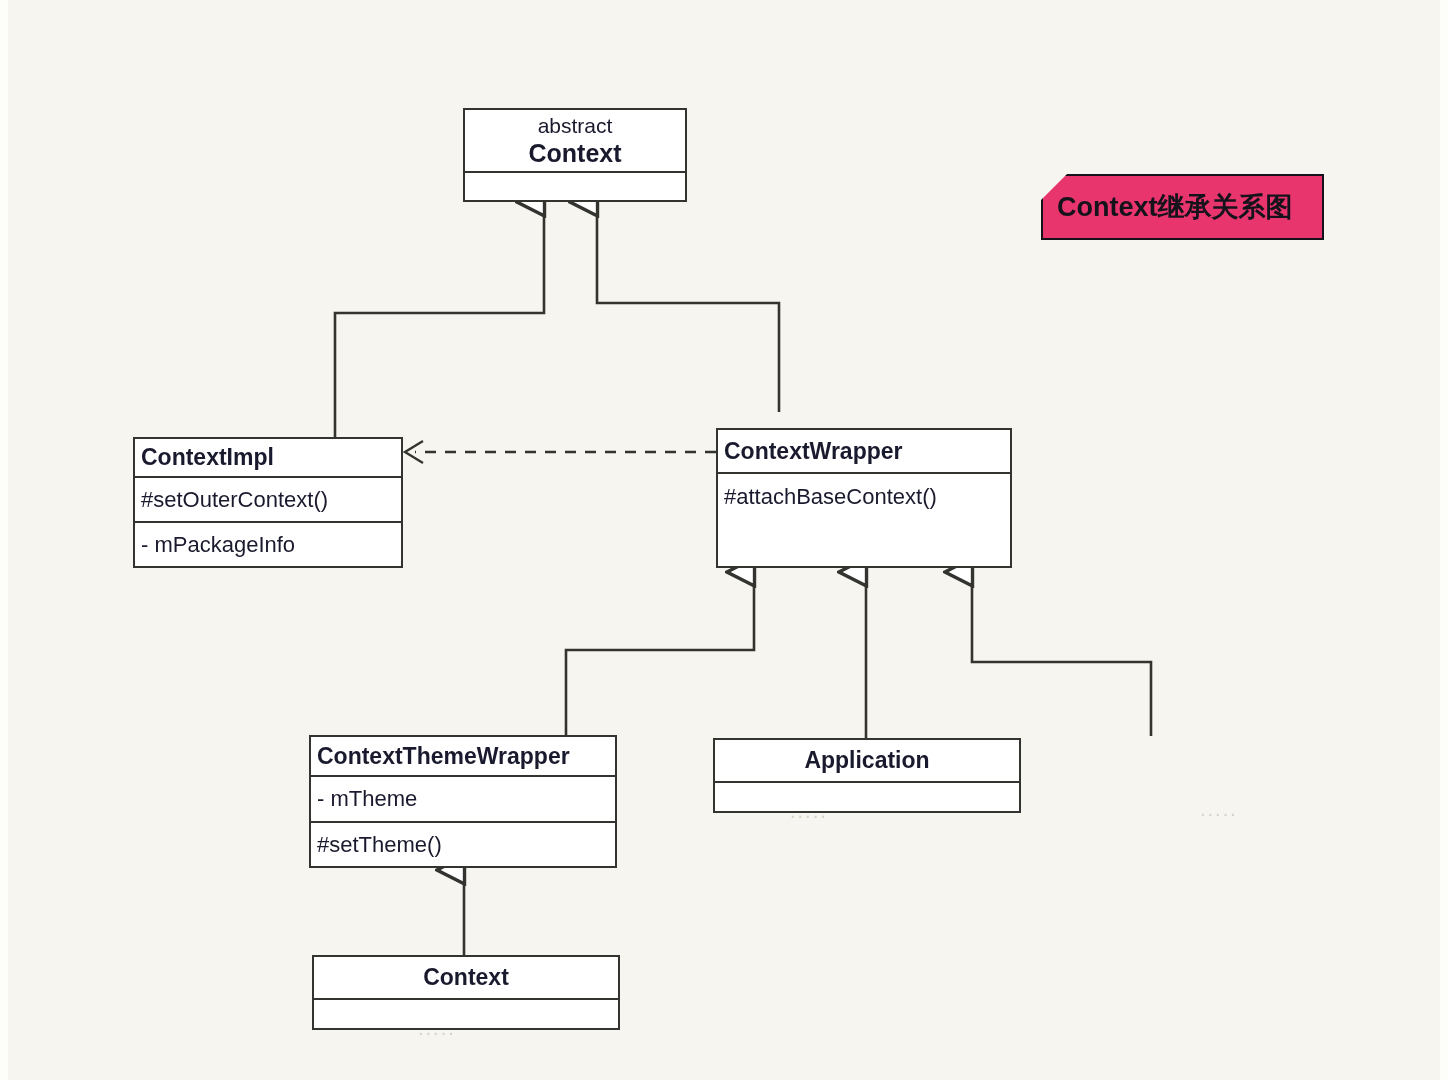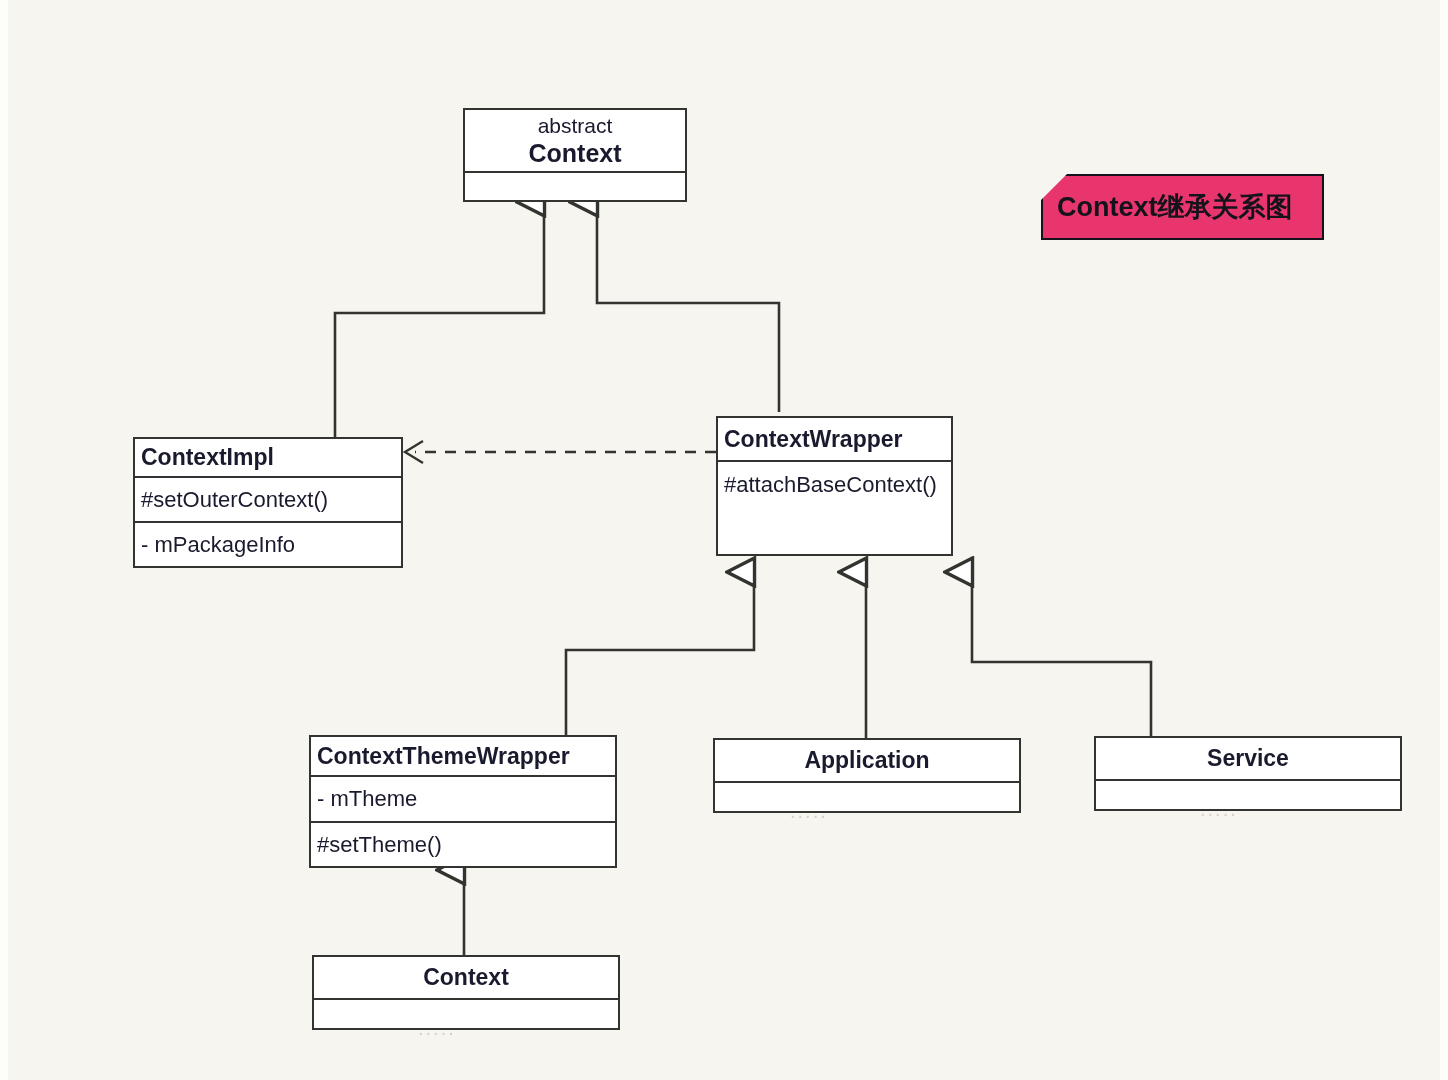--- a/index.html
+++ b/index.html
@@ -192,41 +192,37 @@
     </div>
     <div class="uml-row uml-empty" style="height:30px;"></div>
   </div>
 
   <div class="uml-class" style="left:133px; top:437px; width:270px; height:131px;">
     <div class="uml-row uml-title" style="height:37px;border-radius:8px;">ContextImpl</div>
     <div class="uml-row uml-op" style="height:45px;">#setOuterContext()</div>
     <div class="uml-row uml-attr" style="height:45px;">- mPackageInfo</div>
   </div>
 
-  <div class="uml-class" style="left:716px; top:416px; width:237px; height:140px;">
+  <div class="uml-class" style="left:716px; top:428px; width:296px; height:140px;">
     <div class="uml-row uml-title" style="height:42px;">ContextWrapper</div>
     <div class="uml-row uml-op" style="height:48px;">#attachBaseContext()</div>
   </div>
 
   <div class="uml-class" style="left:309px; top:735px; width:308px; height:133px;">
     <div class="uml-row uml-title" style="height:39px;">ContextThemeWrapper</div>
     <div class="uml-row uml-attr" style="height:46px;">- mTheme</div>
     <div class="uml-row uml-op" style="height:46px;">#setTheme()</div>
   </div>
 
   <div class="uml-class" style="left:713px; top:738px; width:308px; height:75px;">
     <div class="uml-row uml-title center" style="height:41px;">Application</div>
     <div class="uml-row uml-empty" style="height:30px;"></div>
   </div>
   <div class="ghost-dots" style="left:790px; top:800px;">.....</div>
 
-  <div class="uml-class" style="left:1094px; top:736px; width:308px; height:75px;">
-    <div class="uml-row uml-title center" style="height:41px;">Service</div>
-    <div class="uml-row uml-empty" style="height:30px;"></div>
-  </div>
   <div class="ghost-dots" style="left:1200px; top:798px;">.....</div>
 
   <div class="uml-class" style="left:312px; top:955px; width:308px; height:75px;">
     <div class="uml-row uml-title center" style="height:41px;">Context</div>
     <div class="uml-row uml-empty" style="height:30px;"></div>
   </div>
   <div class="ghost-dots" style="left:418px; top:1017px;">.....</div>
 
   <div class="uml-note" style="left:1041px; top:174px; width:283px; height:66px;">
     <span class="note-fold-cut"></span>

